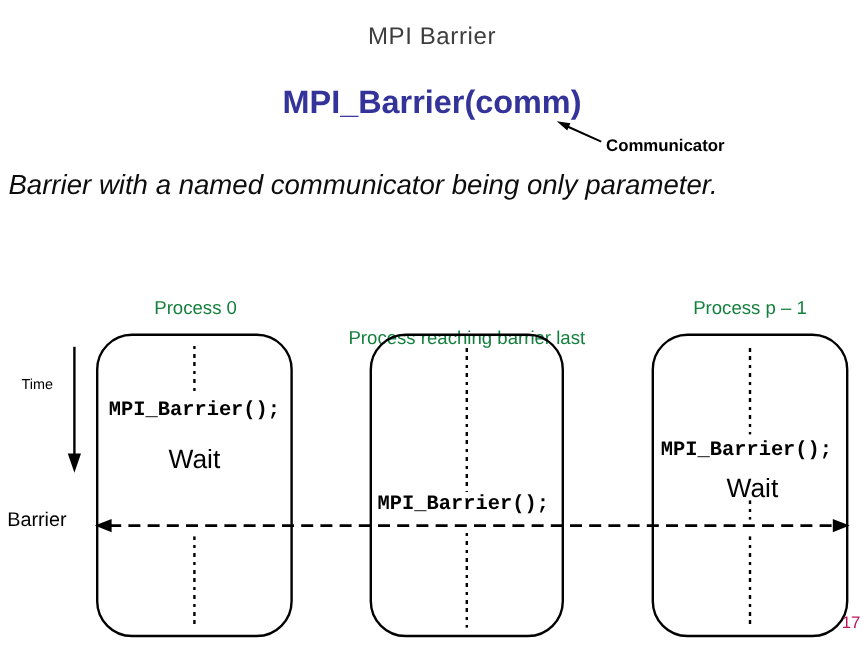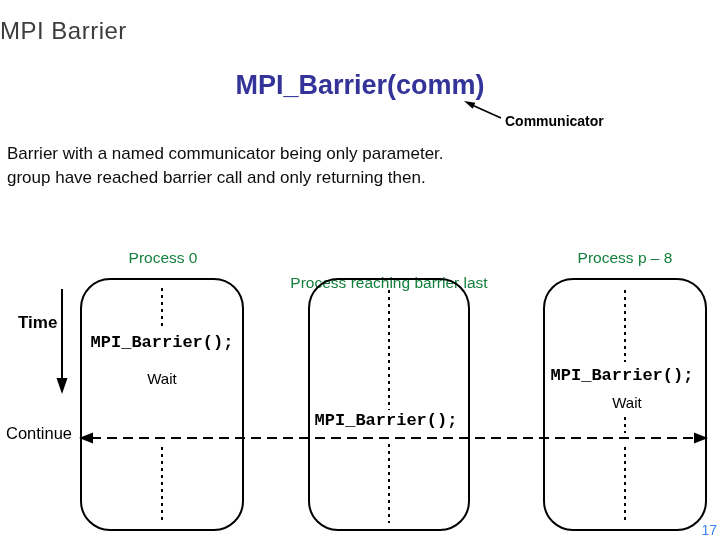--- a/index.html
+++ b/index.html
@@ -7,40 +7,41 @@
     width: 720px; height: 540px;
     background: #ffffff;
     font-family: "Liberation Sans", sans-serif;
     position: relative; overflow: hidden;
     color: #000;
   }
   .abs { position: absolute; }
 
   .title {
     top: 14px; left: 0; width: 720px;
-    font-size: 24px; line-height: 34px;
+    text-align: center;
+    font-size: 20px; line-height: 34px;
     color: var(--title-color, #3d3d3d);
     letter-spacing: 0.5px;
   }
   .subtitle {
     top: 70px; left: 0; width: 720px;
     text-align: center;
     font-size: 27px; line-height: 31px;
     font-weight: bold;
     color: var(--subtitle-color, #333399);
   }
   .comm-label {
     left: 505px; top: 113px;
     font-size: 14px; font-weight: bold;
     color: #000;
   }
   .body-text { left: 7px; top: 142px; }
   .body-line {
-    font-size: 17px; line-height: 24px;
-    white-space: nowrap; color: #0d0d0d;
+    font-size: 23px; line-height: 24px;
+    white-space: nowrap; color: #0d0d0d; font-style: italic;
   }
 
   
   .proc-label {
     top: 249px; transform: translateX(-50%);
     font-size: 15.5px; white-space: nowrap; color: #15803d;
   }
   .tbox {
     top: 278px; height: 253px;
     border: 2px solid #000; border-radius: 30px;
@@ -52,46 +53,45 @@
       to bottom, #000 0, #000 3px, transparent 3px, transparent 7px);
   }
   .barrier-call {
     transform: translateX(-50%);
     font-family: "Liberation Mono", monospace;
     font-weight: bold; font-size: 17px; line-height: 19px;
     white-space: nowrap; color: #000;
   }
   .wait-label {
     transform: translateX(-50%);
-    font-size: 15px; white-space: nowrap; color: #000;
+    font-size: 22px; white-space: nowrap; color: #000;
   }
-  .time-label { left: 18px; top: 313px; font-size: 17px; font-weight: bold; }
+  .time-label { left: 18px; top: 313px; font-size: 12px; }
   .continue-label { left: 6px; top: 424px; font-size: 16.5px; }
-  .page-number { right: 3px; bottom: 2px; font-size: 14px; color: #3b82f6; }
+  .page-number { right: 3px; bottom: 14px; font-size: 14px; color: #be185d; }
 
   svg.overlay {
     position: absolute; left: 0; top: 0;
     pointer-events: none;
   }
 </style>
 </head>
 <body style="background: rgb(255, 255, 255); --title-color: #3D3D3D; --subtitle-color: #333399;">
 
 <div class="abs title">MPI Barrier</div>
 <div class="abs subtitle">MPI_Barrier(comm)</div>
 <div class="abs comm-label">Communicator</div>
 
 <div class="abs body-text">
   <div class="body-line">Barrier with a named communicator being only parameter.</div>
-  <div class="body-line">group have reached barrier call and only returning then.</div>
 </div>
 
 <div class="abs proc-label" style="left:163px;">Process 0</div>
 <div class="abs proc-label" style="left:389px;margin-top:25px;">Process reaching barrier last</div>
-<div class="abs proc-label" style="left:625px;">Process p – 8</div>
+<div class="abs proc-label" style="left:625px;">Process p – 1</div>
 
 <div class="abs tbox" style="left:80px; width:164px;"></div>
 <div class="abs tbox" style="left:308px; width:162px;"></div>
 <div class="abs tbox" style="left:543px; width:164px;"></div>
 
 <div class="abs dotline" style="left:161px; top:288px; height:42px;"></div>
 <div class="abs dotline" style="left:161px; top:447px; height:76px;"></div>
 <div class="abs dotline" style="left:388px; top:290px; height:120px;"></div>
 <div class="abs dotline" style="left:388px; top:444px; height:79px;"></div>
 <div class="abs dotline" style="left:624px; top:290px; height:72px;"></div>
@@ -119,15 +119,15 @@
 
 <div class="abs barrier-call" style="left:162px; top:333px;">MPI_Barrier();</div>
 <div class="abs wait-label" style="left:162px; top:370px;">Wait</div>
 
 <div class="abs barrier-call" style="left:386px; top:411px;">MPI_Barrier();</div>
 
 <div class="abs barrier-call" style="left:622px; top:366px;">MPI_Barrier();</div>
 <div class="abs wait-label" style="left:627px; top:394px;">Wait</div>
 
 <div class="abs time-label">Time</div>
-<div class="abs continue-label">Continue</div>
+<div class="abs continue-label">Barrier</div>
 
 <div class="abs page-number">17</div>
 
 </body></html>

